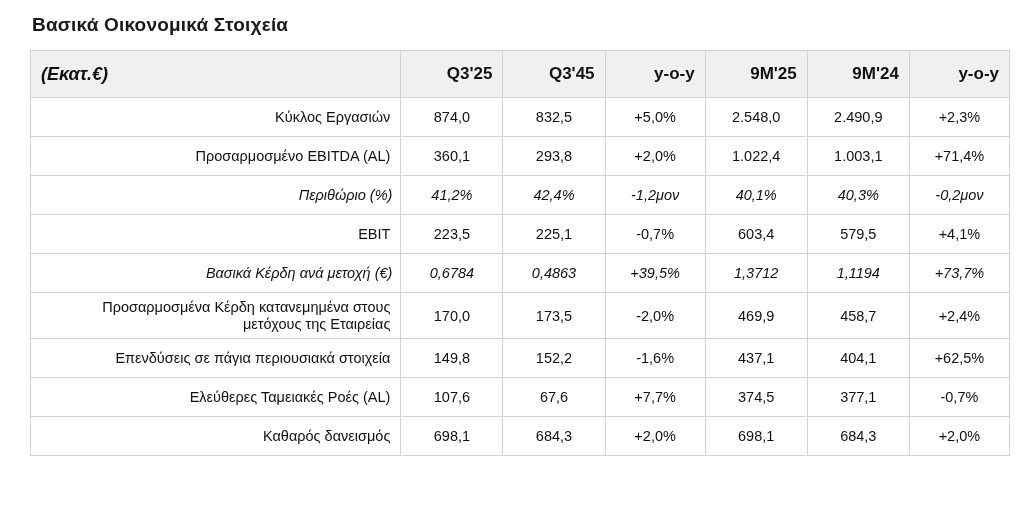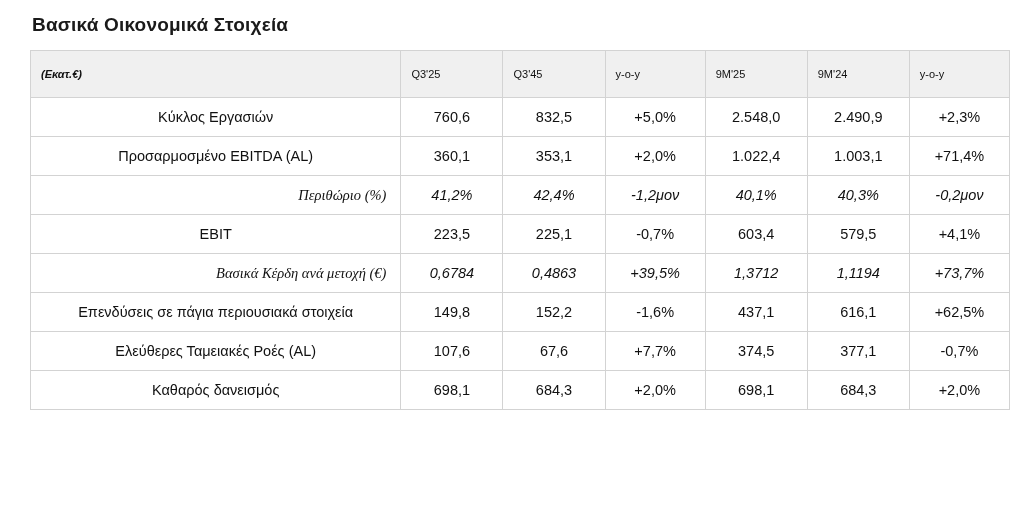--- a/index.html
+++ b/index.html
@@ -39,51 +39,50 @@
   table.fin col.c-num   { width: 102px; }
   table.fin col.c-yoy   { width: 100px; }
 
   table.fin th, table.fin td {
     border: 1px solid #d3d3d3;
     padding: 6px 10px;
     vertical-align: middle;
   }
   thead th {
     background: #f0f0f0;
-    font-weight: normal;
-    font-size: 11px;
-    text-align: left;
+    font-weight: bold;
+    font-size: 17px;
+    text-align: right;
     height: 34px;
     color: #111;
   }
   thead th.hlabel {
     text-align: left;
     font-style: italic;
     font-weight: bold;
-    font-size: 11px;
+    font-size: 18px;
   }
   tbody td {
     height: 26px;
   }
   td.label {
-    text-align: center;
+    text-align: right;
     line-height: 1.15;
   }
   td.num {
     text-align: center;
     white-space: nowrap;
   }
   tr.italic td.label,
   tr.italic td.num {
     font-style: italic;
   }
   tr.italic td.label {
     text-align: right;
-    padding-right: 14px;
-    font-family: Liberation Serif, serif;
+    padding-right: 8px;
   }
 </style>
 </head>
 <body>
 
 <div class="page">
 
   <h1 class="title">Βασικά Οικονομικά Στοιχεία</h1>
 
   <table class="fin">
@@ -103,31 +102,31 @@
         <th>Q3'45</th>
         <th>y-o-y</th>
         <th>9M'25</th>
         <th>9M'24</th>
         <th>y-o-y</th>
       </tr>
     </thead>
     <tbody id="table-body">
         <tr>
           <td class="label">Κύκλος Εργασιών</td>
-          <td class="num">760,6</td>
+          <td class="num">874,0</td>
           <td class="num">832,5</td>
           <td class="num">+5,0%</td>
           <td class="num">2.548,0</td>
           <td class="num">2.490,9</td>
           <td class="num">+2,3%</td>
         </tr>
         <tr>
           <td class="label">Προσαρμοσμένο EBITDA (AL)</td>
           <td class="num">360,1</td>
-          <td class="num">353,1</td>
+          <td class="num">293,8</td>
           <td class="num">+2,0%</td>
           <td class="num">1.022,4</td>
           <td class="num">1.003,1</td>
           <td class="num">+71,4%</td>
         </tr>
         <tr class="italic">
           <td class="label">Περιθώριο (%)</td>
           <td class="num">41,2%</td>
           <td class="num">42,4%</td>
           <td class="num">-1,2μον</td>
@@ -147,26 +146,35 @@
         <tr class="italic">
           <td class="label">Βασικά Κέρδη ανά μετοχή (€)</td>
           <td class="num">0,6784</td>
           <td class="num">0,4863</td>
           <td class="num">+39,5%</td>
           <td class="num">1,3712</td>
           <td class="num">1,1194</td>
           <td class="num">+73,7%</td>
         </tr>
         <tr>
+          <td class="label">Προσαρμοσμένα Κέρδη κατανεμημένα στους μετόχους της Εταιρείας</td>
+          <td class="num">170,0</td>
+          <td class="num">173,5</td>
+          <td class="num">-2,0%</td>
+          <td class="num">469,9</td>
+          <td class="num">458,7</td>
+          <td class="num">+2,4%</td>
+        </tr>
+        <tr>
           <td class="label">Επενδύσεις σε πάγια περιουσιακά στοιχεία</td>
           <td class="num">149,8</td>
           <td class="num">152,2</td>
           <td class="num">-1,6%</td>
           <td class="num">437,1</td>
-          <td class="num">616,1</td>
+          <td class="num">404,1</td>
           <td class="num">+62,5%</td>
         </tr>
         <tr>
           <td class="label">Ελεύθερες Ταμειακές Ροές (AL)</td>
           <td class="num">107,6</td>
           <td class="num">67,6</td>
           <td class="num">+7,7%</td>
           <td class="num">374,5</td>
           <td class="num">377,1</td>
           <td class="num">-0,7%</td>

